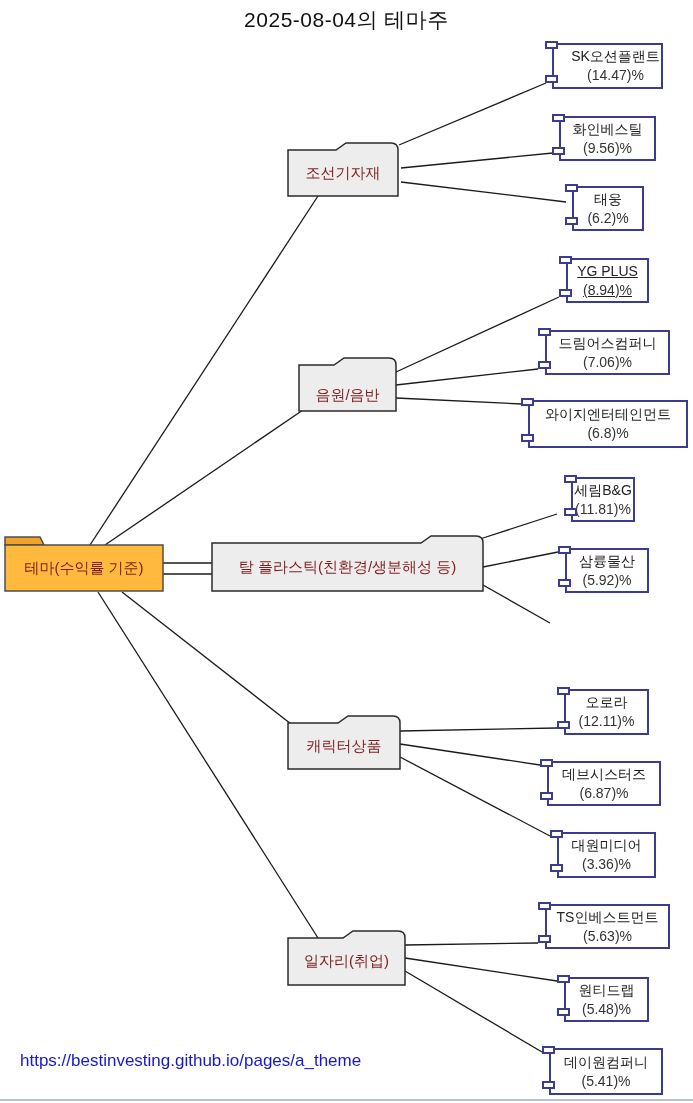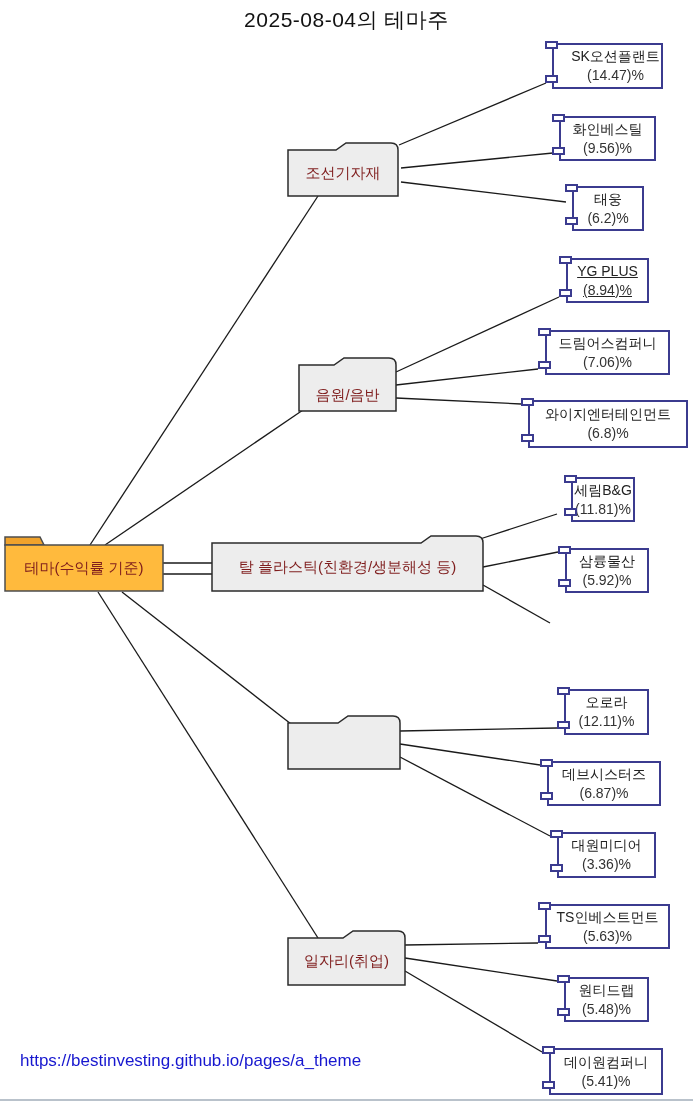--- a/index.html
+++ b/index.html
@@ -85,20 +85,21 @@
       <path d="M 288 985 L 288 938 L 343 938 L 353 931 L 398 931 Q 405 931 405 938 L 405 985 Z"></path>
     </g>
   </svg>
 
   <div class="page-title">2025-08-04의 테마주</div>
 
   <div class="folder-label" style="left:5px;top:545px;width:158px;height:46px;">테마(수익률 기준)</div>
   <div class="folder-label" style="left:288px;top:150px;width:110px;height:46px;">조선기자재</div>
   <div class="folder-label" style="left:299px;top:372px;width:97px;height:46px;">음원/음반</div>
   <div class="folder-label" style="left:212px;top:543px;width:271px;height:48px;">탈 플라스틱(친환경/생분해성 등)</div>
+  <div class="folder-label" style="left:288px;top:723px;width:112px;height:46px;">캐릭터상품</div>
   <div class="folder-label" style="left:288px;top:938px;width:117px;height:47px;">일자리(취업)</div>
 
   <div class="leaf" style="left:552px;top:43px;width:111px;height:46px;padding-left:16px;">
     <span class="plug plug-top"></span>
     <span class="plug plug-bot"></span>
     <div class="leaf-name">SK오션플랜트</div>
     <div class="leaf-pct">(14.47)%</div>
   </div>
   <div class="leaf" style="left:559px;top:116px;width:97px;height:45px;">
     <span class="plug plug-top"></span>

